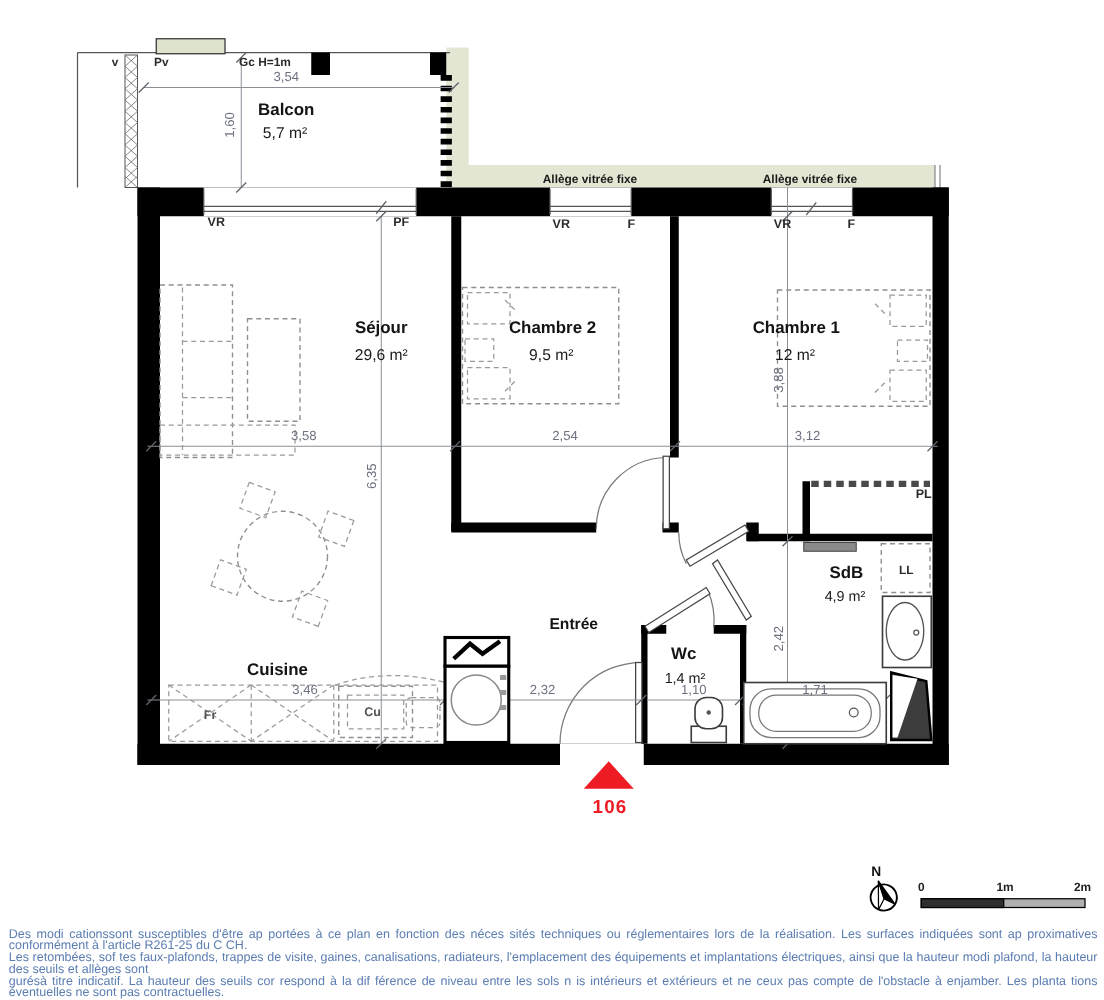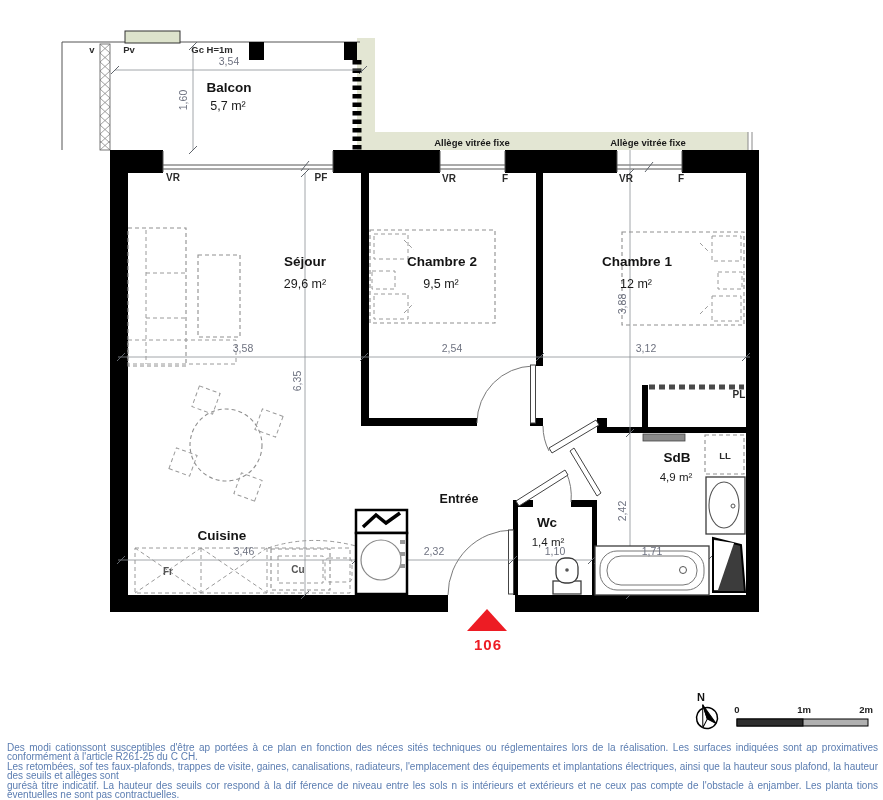--- a/index.html
+++ b/index.html
@@ -305,17 +305,17 @@
     <text x="737" y="713" text-anchor="middle" class="scale-lbl">0</text>
     <text x="804" y="713" text-anchor="middle" class="scale-lbl">1m</text>
     <text x="866" y="713" text-anchor="middle" class="scale-lbl">2m</text>
     <rect x="737" y="719" width="131" height="7" fill="#b0b0b0" stroke="#000" stroke-width="1"></rect>
     <rect x="737" y="719" width="66" height="7" fill="#2e2e2e" stroke="#000" stroke-width="1"></rect>
   </g>
 </svg>
 
   <div class="footer">
     <p>Des modi cationssont susceptibles d'être ap  portées à ce plan en fonction des néces sités techniques ou réglementaires lors de la réalisation. Les surfaces indiquées sont ap  proximatives conformément à l'article R261-25 du C  CH.</p>
-    <p>Les retombées, sof tes  faux-plafonds, trappes de visite, gaines, canalisations, radiateurs, l'emplacement des équipements et implantations électriques, ainsi que la hauteur sous plafond, la hauteur des seuils et allèges sont</p>
+    <p>Les retombées, sof tes  faux-plafonds, trappes de visite, gaines, canalisations, radiateurs, l'emplacement des équipements et implantations électriques, ainsi que la hauteur modi plafond, la hauteur des seuils et allèges sont</p>
     <p> gurésà titre indicatif. La hauteur des seuils cor  respond à la dif férence de niveau entre les sols n  is intérieurs et extérieurs et ne ceux pas compte de l'obstacle à  enjamber. Les planta tions éventuelles ne sont pas contractuelles.</p>
     <p>techniques.</p>
   </div>
 </div>
 
 </body></html>

